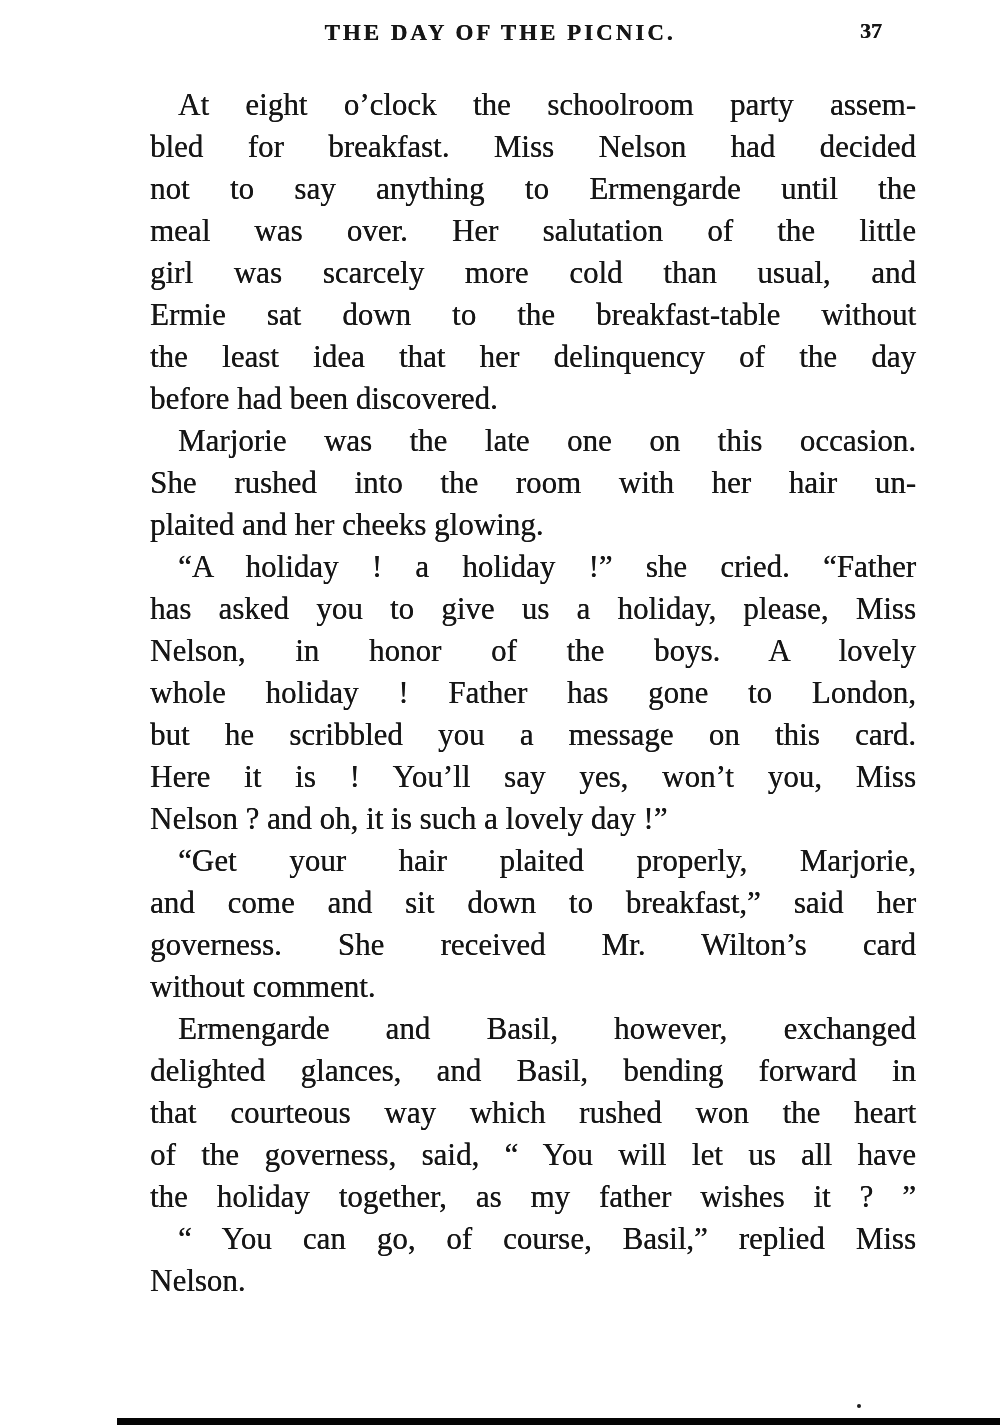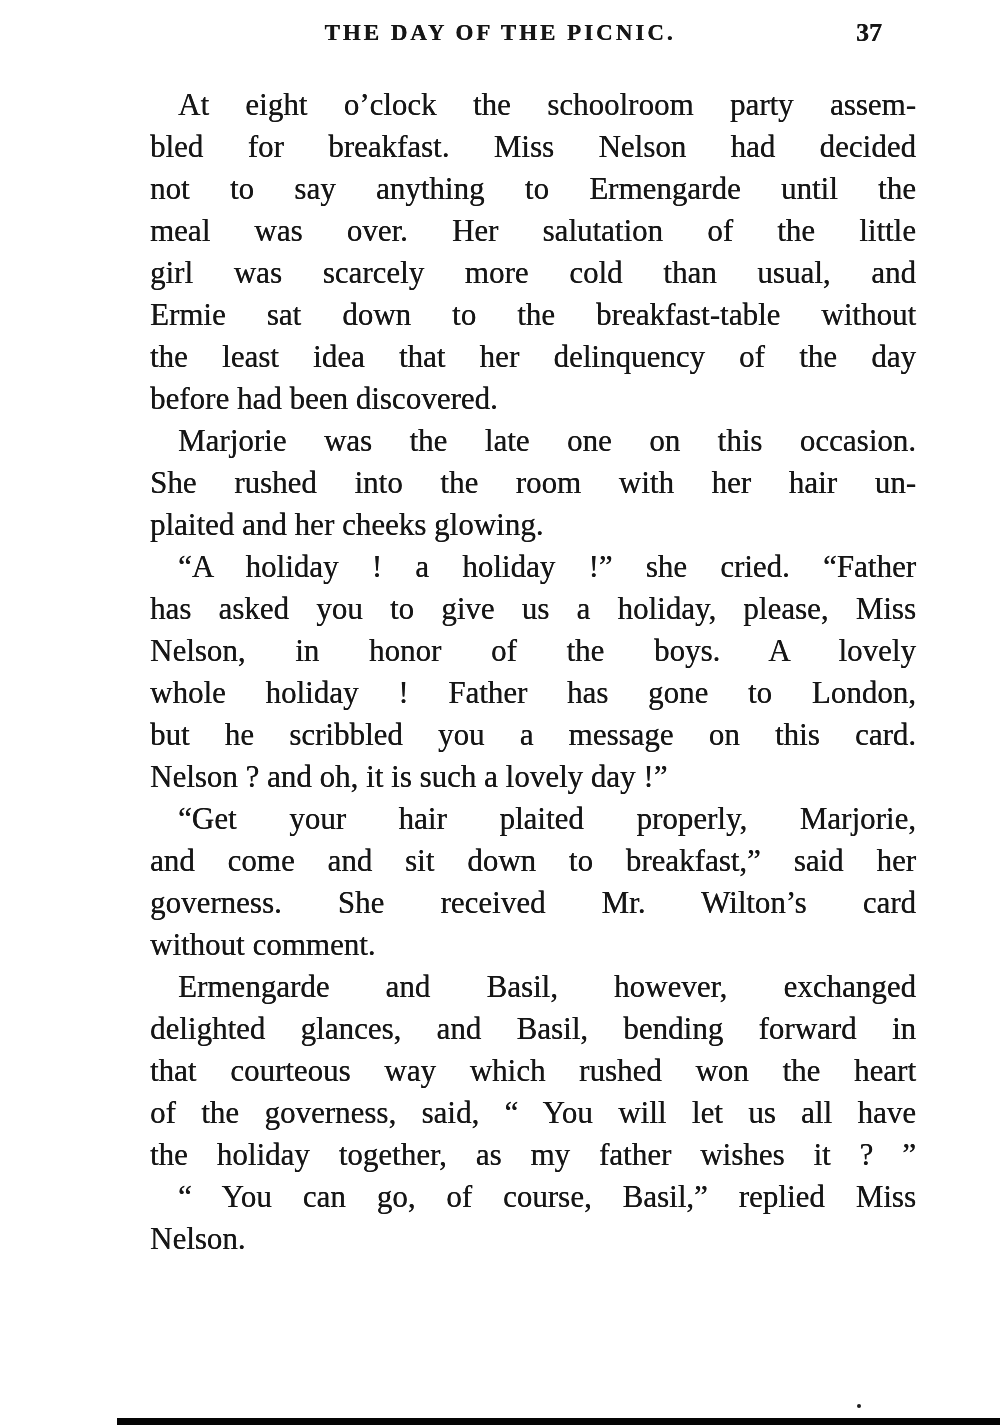--- a/index.html
+++ b/index.html
@@ -31,21 +31,21 @@
     font-size: 23px;
     font-weight: bold;
     letter-spacing: 3px;
     white-space: nowrap;
     text-shadow: 0.3px 0 0 currentColor;
   }
   .page-number {
     position: absolute;
     right: 118px;
     top: -2px;
-    font-size: 26px;
+    font-size: 22px;
     font-weight: bold;
     text-shadow: 0.3px 0 0 currentColor;
   }
   .text-block {
     position: absolute;
     left: 122px;
     top: 84px;
     width: 766px;
     margin-left: 28px;
   }
@@ -104,20 +104,21 @@
       <div class="line">the least idea that her delinquency of the day</div>
       <div class="line last">before had been discovered.</div>
       <div class="line indent">Marjorie was the late one on this occasion.</div>
       <div class="line">She rushed into the room with her hair un-</div>
       <div class="line last">plaited and her cheeks glowing.</div>
       <div class="line indent">“A holiday ! a holiday !” she cried.  “Father</div>
       <div class="line">has asked you to give us a holiday, please, Miss</div>
       <div class="line">Nelson, in honor of the boys.  A lovely</div>
       <div class="line">whole holiday !  Father has gone to London,</div>
       <div class="line">but he scribbled you a message on this card.</div>
+      <div class="line">Here it is !  You’ll say yes, won’t you, Miss</div>
       <div class="line last">Nelson ? and oh, it is such a lovely day !”</div>
       <div class="line indent">“Get your hair plaited properly, Marjorie,</div>
       <div class="line">and come and sit down to breakfast,” said her</div>
       <div class="line">governess.  She received Mr. Wilton’s card</div>
       <div class="line last">without comment.</div>
       <div class="line indent">Ermengarde and Basil, however, exchanged</div>
       <div class="line">delighted glances, and Basil, bending forward in</div>
       <div class="line">that courteous way which rushed won the heart</div>
       <div class="line">of the governess, said, “ You will let us all have</div>
       <div class="line">the holiday together, as my father wishes it ? ”</div>

